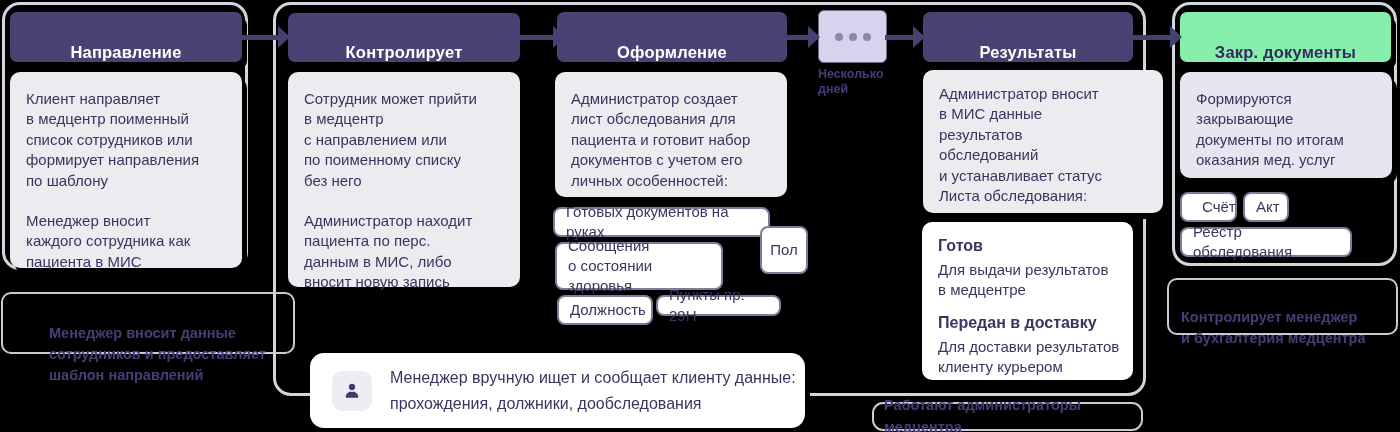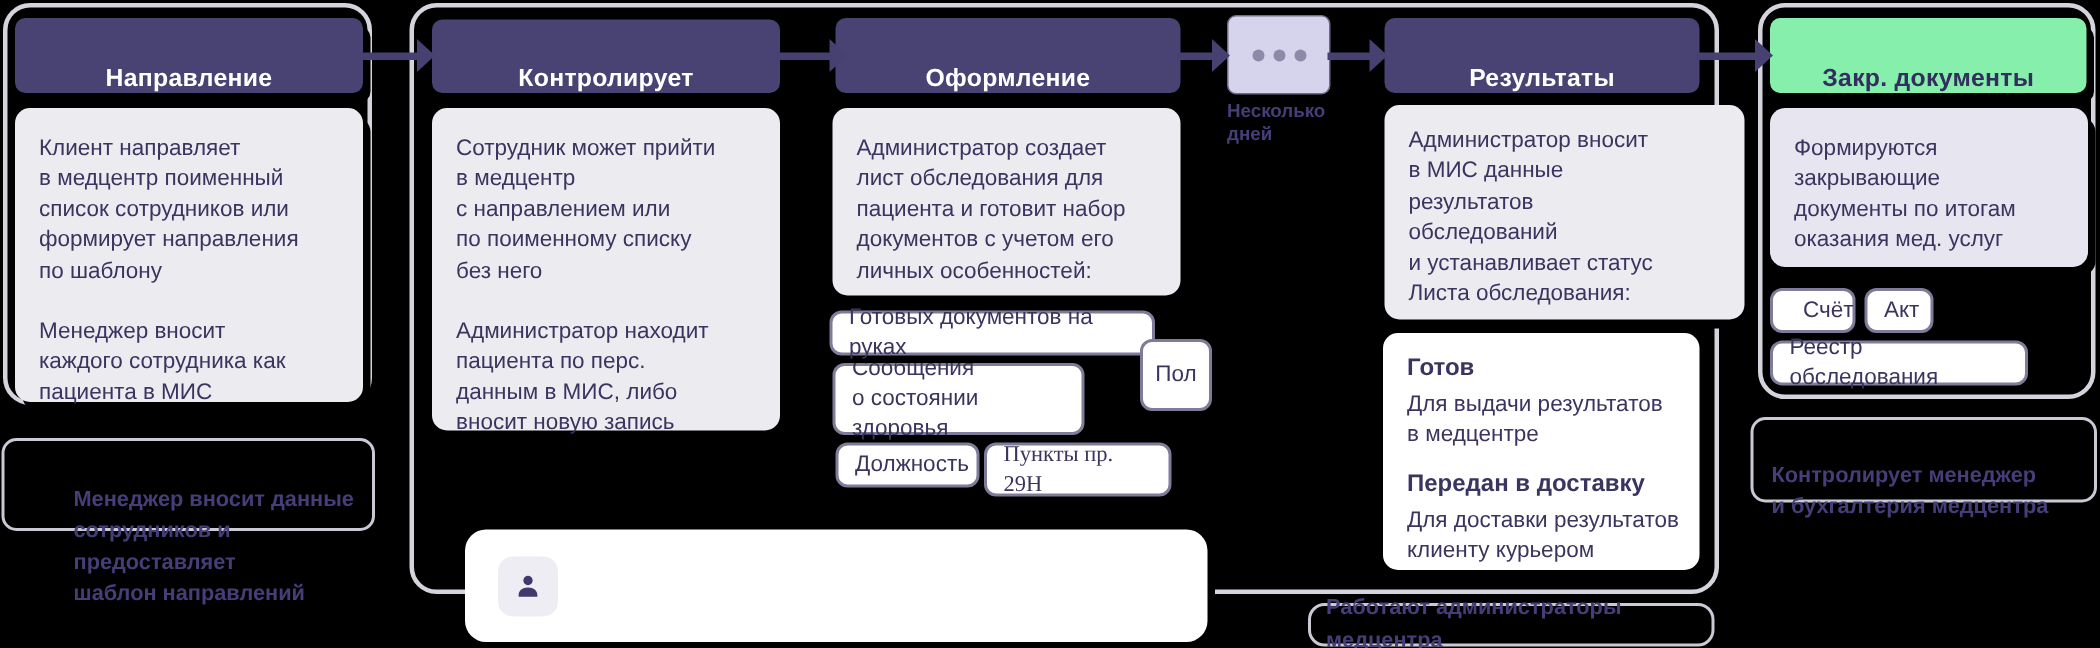--- a/index.html
+++ b/index.html
@@ -85,21 +85,21 @@
   <div class="bodybox" style="left:10px;top:72px;width:232px;height:196px;">
     <p>Клиент направляет
 в медцентр поименный
 список сотрудников или
 формирует направления
 по шаблону</p>
     <p>Менеджер вносит
 каждого сотрудника как
 пациента в МИС</p>
   </div>
-  <div class="note" style="left:1px;top:292px;width:249px;height:62px;padding-left:46px;">
+  <div class="note" style="left:1px;top:292px;width:294px;height:62px;padding-left:46px;">
     <span>Менеджер вносит данные
 сотрудников и предоставляет
 шаблон направлений</span>
   </div>
 
   <div class="hdr" style="left:288px;top:13px;width:232px;height:49px;">
     <span>Контролирует</span>
   </div>
   <div class="bodybox" style="left:288px;top:72px;width:232px;height:215px;">
     <p>Сотрудник может прийти
@@ -129,21 +129,21 @@
   </div>
   <div class="chip" style="left:553px;top:207px;width:217px;height:30px;">
     <span>Готовых документов на руках</span>
   </div>
   <div class="chip" style="left:728px;top:226px;width:48px;height:48px;justify-content:center;margin-left:32px;">
     <span>Пол</span>
   </div>
   <div class="chip" style="left:557px;top:295px;width:96px;height:30px;">
     <span>Должность</span>
   </div>
-  <div class="chip" style="left:656px;top:295px;width:125px;height:36px;font-family:Liberation Serif, serif;">
+  <div class="chip" style="left:656px;top:295px;width:125px;height:21px;">
     <span>Пункты пр. 29Н</span>
   </div>
 
   <div class="delay-box" style="left:818px;top:10px;width:69px;height:53px;">
     <span style="display:flex;gap:6px;">
       <span class="dot"></span>
         <span class="dot"></span>
         <span class="dot"></span>
     </span>
   </div>
@@ -196,20 +196,24 @@
 и бухгалтерия медцентра</span>
   </div>
 
   <div class="whitebox manual" style="left:310px;top:353px;width:495px;height:75px;">
     <span class="icon-tile">
       <svg width="22" height="22" viewBox="0 0 24 24" fill="#3f3a6b" aria-hidden="true">
         <circle cx="12" cy="7.6" r="3.4"></circle>
         <path d="M12 12.8c-4.1 0-6.8 2.3-6.8 5.3v1.3h13.6v-1.3c0-3-2.7-5.3-6.8-5.3z"></path>
       </svg>
     </span>
+    <span class="manual-text">
+      <span style="display:block;">Менеджер вручную ищет и сообщает клиенту данные:</span>
+      <span style="display:block;">прохождения, должники, дообследования</span>
+    </span>
   </div>
 
   <div class="arrow" style="left:240px;top:26px;width:50px;">
     <span class="shaft"></span>
       <span class="head"></span>
   </div>
   <div class="arrow" style="left:518px;top:26px;width:47px;">
     <span class="shaft"></span>
       <span class="head"></span>
   </div>

